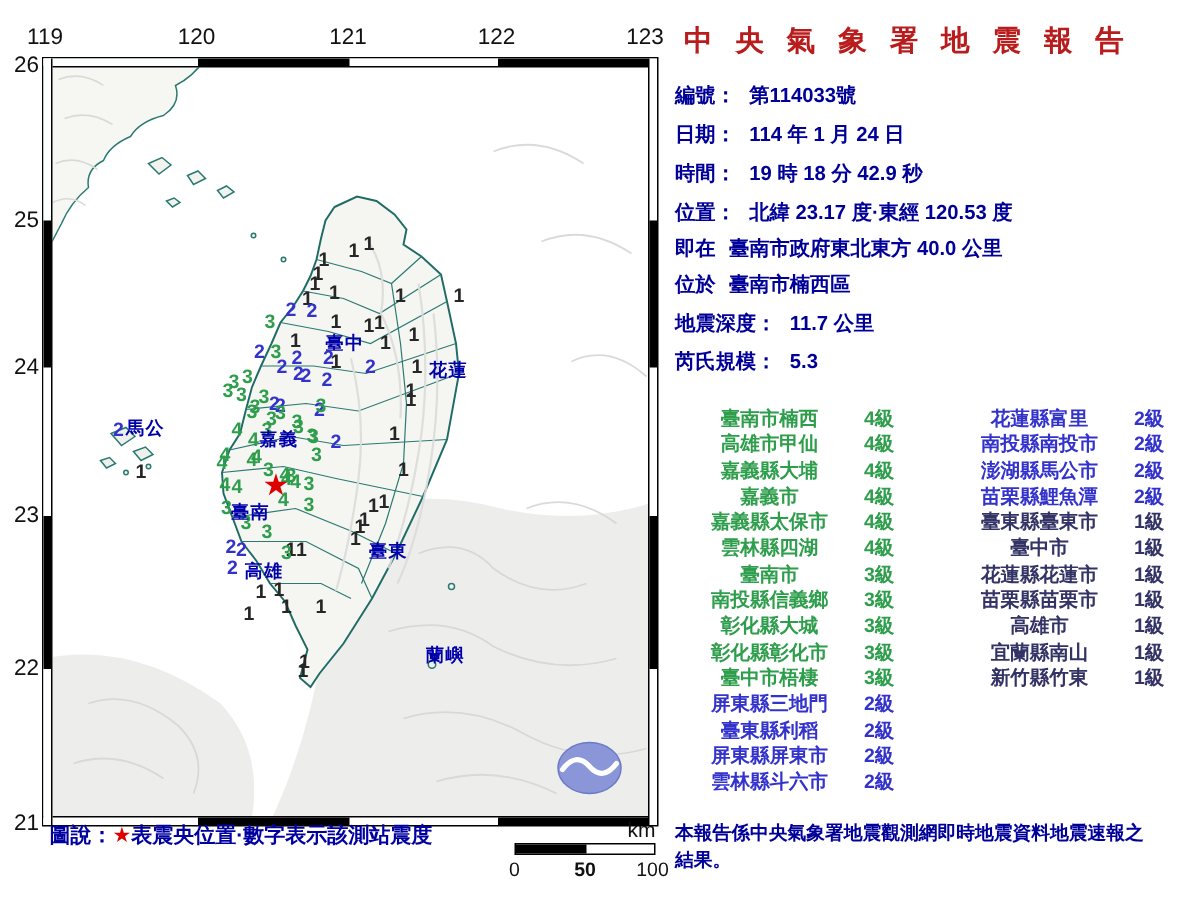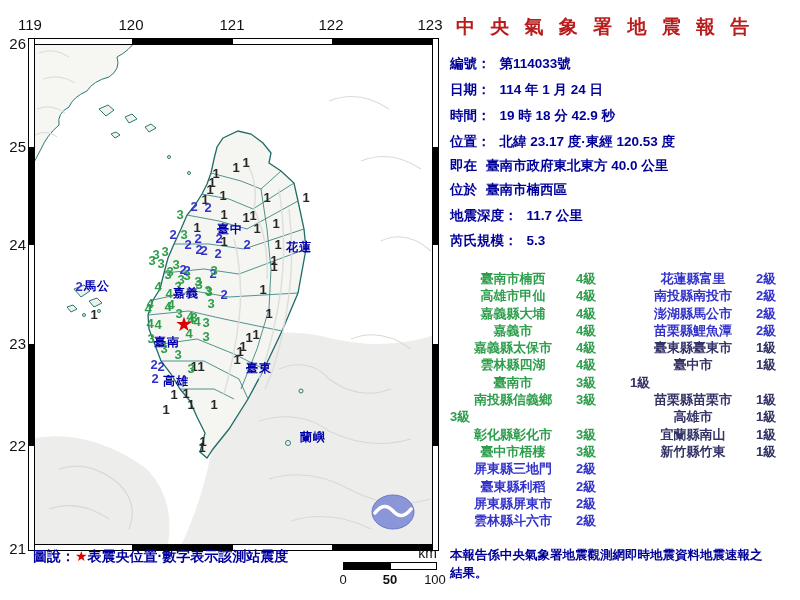--- a/index.html
+++ b/index.html
@@ -280,21 +280,21 @@
       <div class="station lv4" style="left: 168px; top: 282px;">4</div>
     </div>
   <div id="cities">
       <div class="city" style="left: 201px; top: 190px;">臺中</div>
       <div class="city" style="left: 157px; top: 254px;">嘉義</div>
       <div class="city" style="left: 138px; top: 303px;">臺南</div>
       <div class="city" style="left: 147px; top: 342px;">高雄</div>
       <div class="city" style="left: 230px; top: 329px;">臺東</div>
       <div class="city" style="left: 270px; top: 208px;">花蓮</div>
       <div class="city" style="left: 68px; top: 247px;">馬公</div>
-      <div class="city" style="left: 284px; top: 398px;">蘭嶼</div>
+      <div class="city" style="left: 268px; top: 398px;">蘭嶼</div>
     </div>
   <div class="star" id="epicenter" style="left: 155px; top: 285px;">★</div>
 </div>
 
 <div class="panel">
   <div class="rpt-title">中 央 氣 象 署 地 震 報 告</div>
   <div id="rpt-lines">
       <div class="rpt-line" style="top: 55px;"><span>編號：</span><span class="val">第114033號</span></div>
       <div class="rpt-line" style="top: 81px;"><span>日期：</span><span class="val">114 年 1 月 24 日</span></div>
       <div class="rpt-line" style="top: 107px;"><span>時間：</span><span class="val">19 時 18 分 42.9 秒</span></div>
@@ -331,20 +331,21 @@
       </div>
       <div class="int-row c3">
         <span class="name">臺南市</span>
         <span class="lvl">3級</span>
       </div>
       <div class="int-row c3">
         <span class="name">南投縣信義鄉</span>
         <span class="lvl">3級</span>
       </div>
       <div class="int-row c3">
+        <span class="name">彰化縣大城</span>
         <span class="lvl">3級</span>
       </div>
       <div class="int-row c3">
         <span class="name">彰化縣彰化市</span>
         <span class="lvl">3級</span>
       </div>
       <div class="int-row c3">
         <span class="name">臺中市梧棲</span>
         <span class="lvl">3級</span>
       </div>
@@ -384,20 +385,21 @@
       </div>
       <div class="int-row c1">
         <span class="name">臺東縣臺東市</span>
         <span class="lvl">1級</span>
       </div>
       <div class="int-row c1">
         <span class="name">臺中市</span>
         <span class="lvl">1級</span>
       </div>
       <div class="int-row c1">
+        <span class="name">花蓮縣花蓮市</span>
         <span class="lvl">1級</span>
       </div>
       <div class="int-row c1">
         <span class="name">苗栗縣苗栗市</span>
         <span class="lvl">1級</span>
       </div>
       <div class="int-row c1">
         <span class="name">高雄市</span>
         <span class="lvl">1級</span>
       </div>

